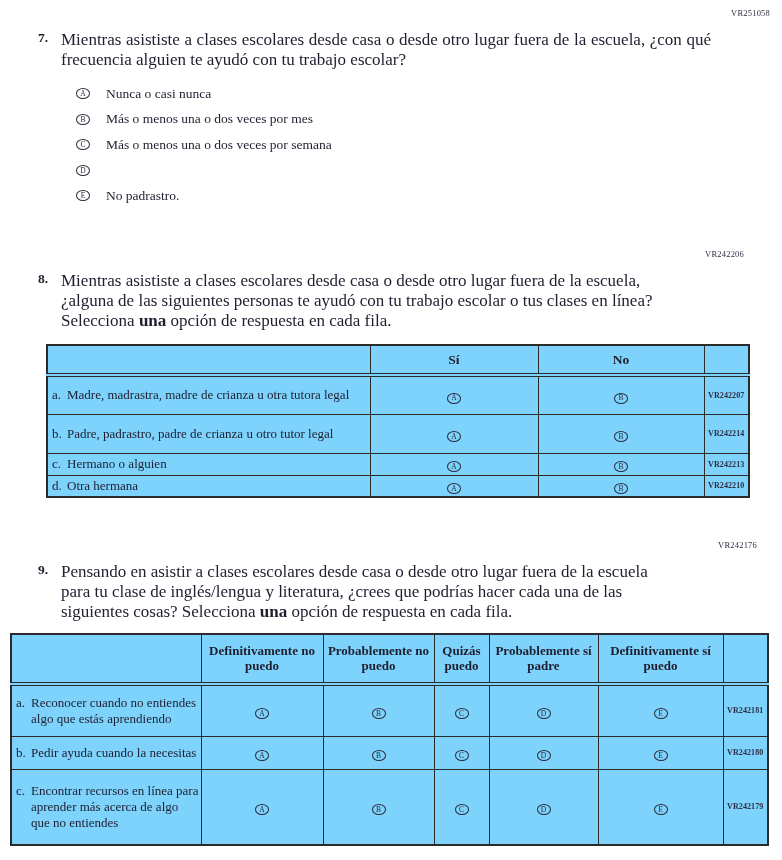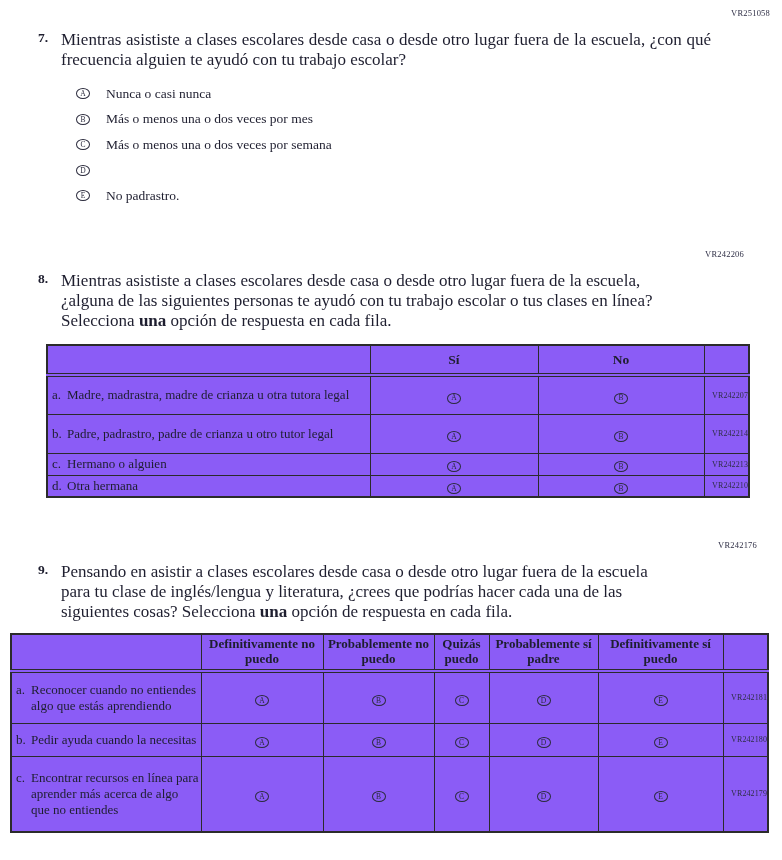--- a/index.html
+++ b/index.html
@@ -25,46 +25,46 @@
   .option-label { font-size:13.5px; margin-left:16px; white-space:nowrap; }
 
   
   .bubble {
     display:inline-flex; align-items:center; justify-content:center;
     width:14px; height:11px; border:1px solid #2b2b3d; border-radius:50%;
     font-size:7.5px; line-height:1; color:#2b2b3d; flex:0 0 14px;
   }
 
   
-  table { border-collapse:collapse; table-layout:fixed; position:absolute; background:#8b5cf6; }
+  table { border-collapse:collapse; table-layout:fixed; position:absolute; background:#7dd3fc; }
   table, th, td { border:1px solid #2b2b2b; }
   table { border-width:2px; }
   th { font-weight:bold; font-size:13.5px; text-align:center; vertical-align:middle;
        border-bottom:4px double #2b2b2b; line-height:1.15; padding:2px 1px; }
   td { vertical-align:middle; text-align:center; padding:1px; }
   td.label-cell { text-align:left; padding:2px 2px 2px 4px; }
   .row-label { display:flex; font-size:13px; line-height:16px; }
   .row-letter { flex:0 0 15px; }
   .row-text { flex:1; }
-  td.code-cell { font-size:8px; color:#2e2e45; text-align:right; padding:0; letter-spacing:.1px; }
+  td.code-cell { font-size:8px; color:#2e2e45; text-align:center; padding:0; letter-spacing:.1px;font-weight:bold; }
 
   #table8 { left:46px; top:344px; width:702px; }
   #table8 col.c1 { width:323px; } #table8 col.c2 { width:168px; }
   #table8 col.c3 { width:166px; } #table8 col.c4 { width:45px; }
   #table8 tr.hdr   { height:30px; }
   #table8 tr.r2ln  { height:39px; }
   #table8 tr.r1ln  { height:22px; }
 
   #table9 { left:10px; top:633px; width:757px; }
   #table9 col.c1 { width:190px; } #table9 col.c2 { width:122px; }
   #table9 col.c3 { width:111px; } #table9 col.c4 { width:55px; }
   #table9 col.c5 { width:109px; } #table9 col.c6 { width:125px; }
   #table9 col.c7 { width:45px; }
   #table9 th { font-size:13px; }
-  #table9 tr.hdr { height:37px;padding-left:28px; }
+  #table9 tr.hdr { height:50px;padding-left:28px; }
   #table9 tr.ra { height:52px; }
   #table9 tr.rb { height:33px; }
   #table9 tr.rc { height:76px; }
 
   #code-top { top:8px;  right:12px; }
   #code-q8  { top:249px; right:38px; }
   #code-q9  { top:540px; right:25px; }
   #q7 { left:38px; top:30px; }
   #q8 { left:38px; top:271px; }
   #q9 { left:38px; top:562px; }

